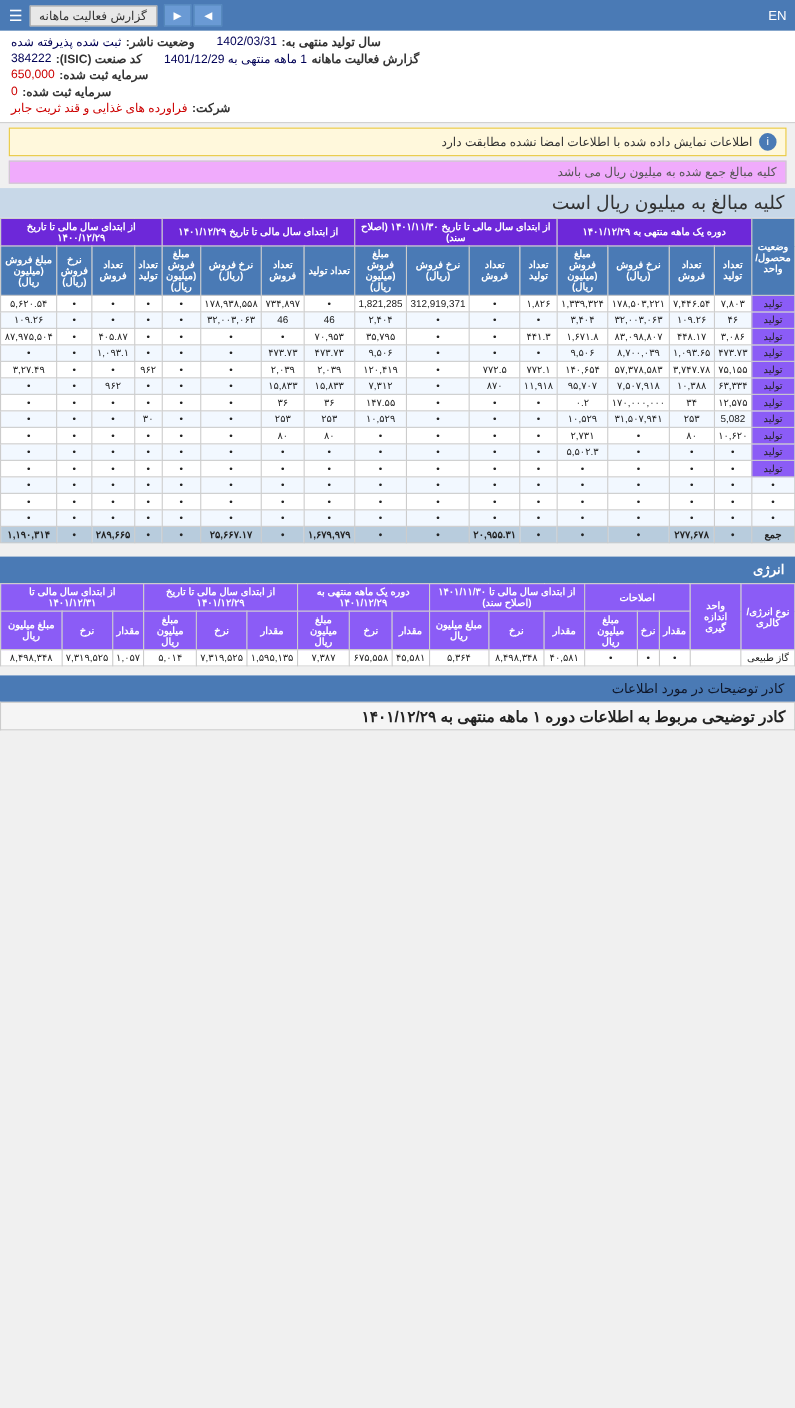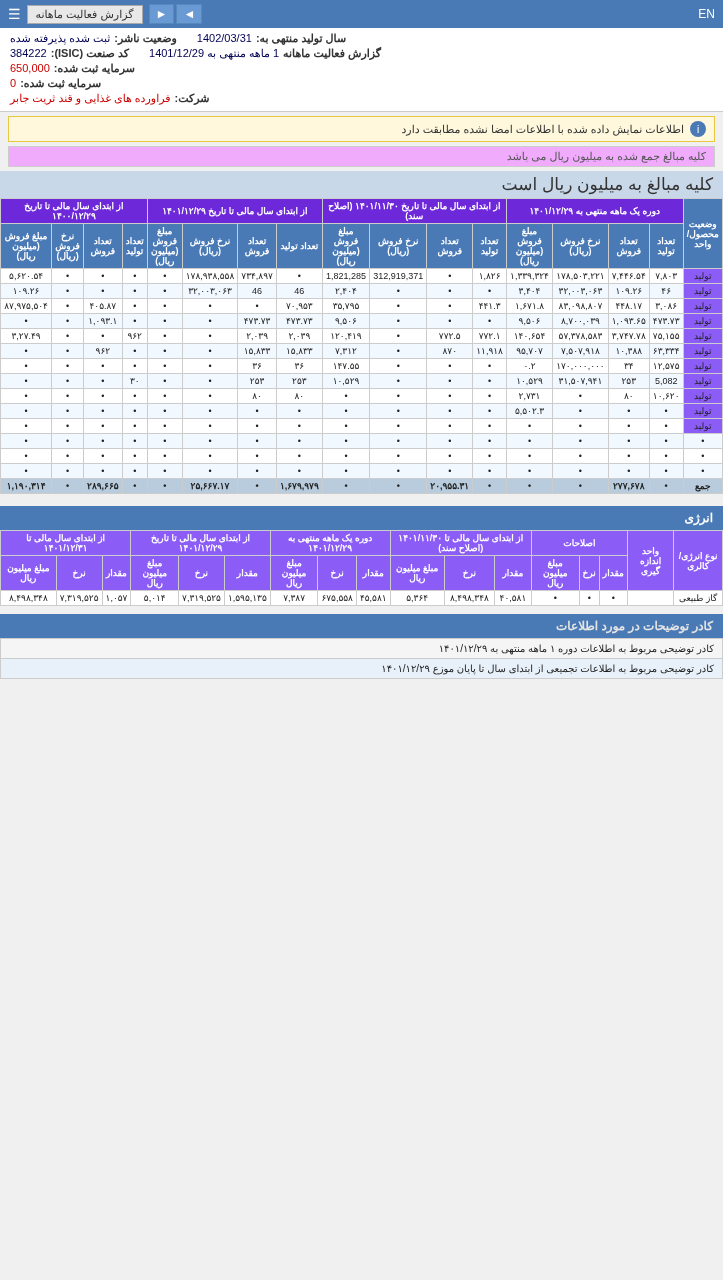--- a/index.html
+++ b/index.html
@@ -147,29 +147,30 @@
     .energy-table thead th {
       background: #8b5cf6;
       color: white;
     }
     .notes-section {
       margin: 8px 0;
       background: white;
     }
     .notes-header {
       background: #4a7ab5;
-      color: #e5e5e5;
+      color: #0f172a;
       padding: 5px 10px;
       font-size: 12px;
-      font-weight: bold;
+      font-weight: normal;
     }
     .notes-table {
       width: 100%;
       border-collapse: collapse;
-      font-size: 10px;
+      font-size: 14px;
+      font-weight: bold;
     }
     .notes-table td {
       border: 1px solid #ccc;
       padding: 4px 8px;
       text-align: right;
     }
     .notes-table tr:nth-child(odd) td { background: #f5f5f5; }
     .notes-table tr:nth-child(even) td { background: #e8f0fa; }
     .scroll-wrap {
       overflow-x: auto;
@@ -632,19 +633,16 @@
 
   <div class="notes-section">
     <div class="notes-header">
       <span>کادر توضیحات در مورد اطلاعات</span>
     </div>
     <table class="notes-table">
       <tbody>
         <tr>
           <td>کادر توضیحی مربوط به اطلاعات دوره ۱ ماهه منتهی به ۱۴۰۱/۱۲/۲۹</td>
         </tr>
-        <tr>
-          <td>کادر توضیحی مربوط به اطلاعات تجمیعی از ابتدای سال تا پایان موزع ۱۴۰۱/۱۲/۲۹</td>
-        </tr>
       </tbody>
     </table>
   </div>
 </div>
 
 </body></html>

